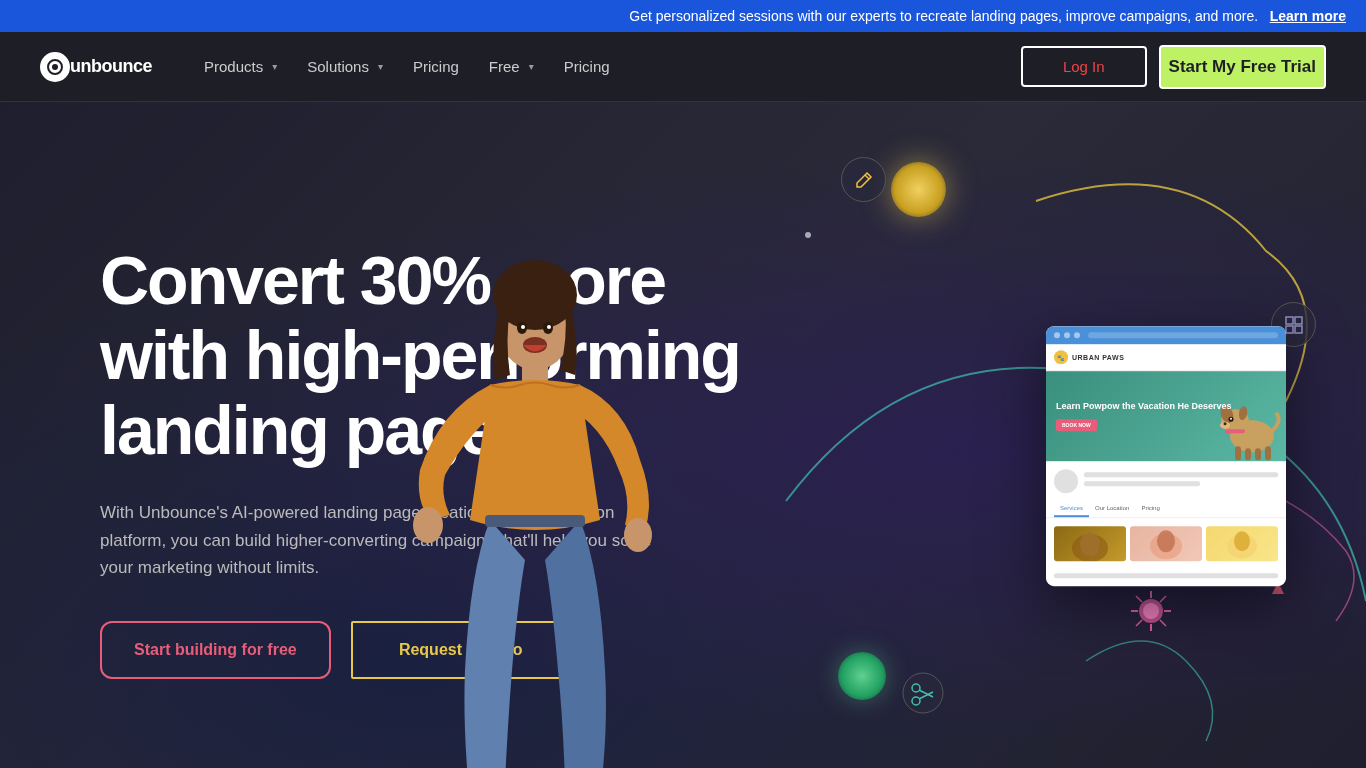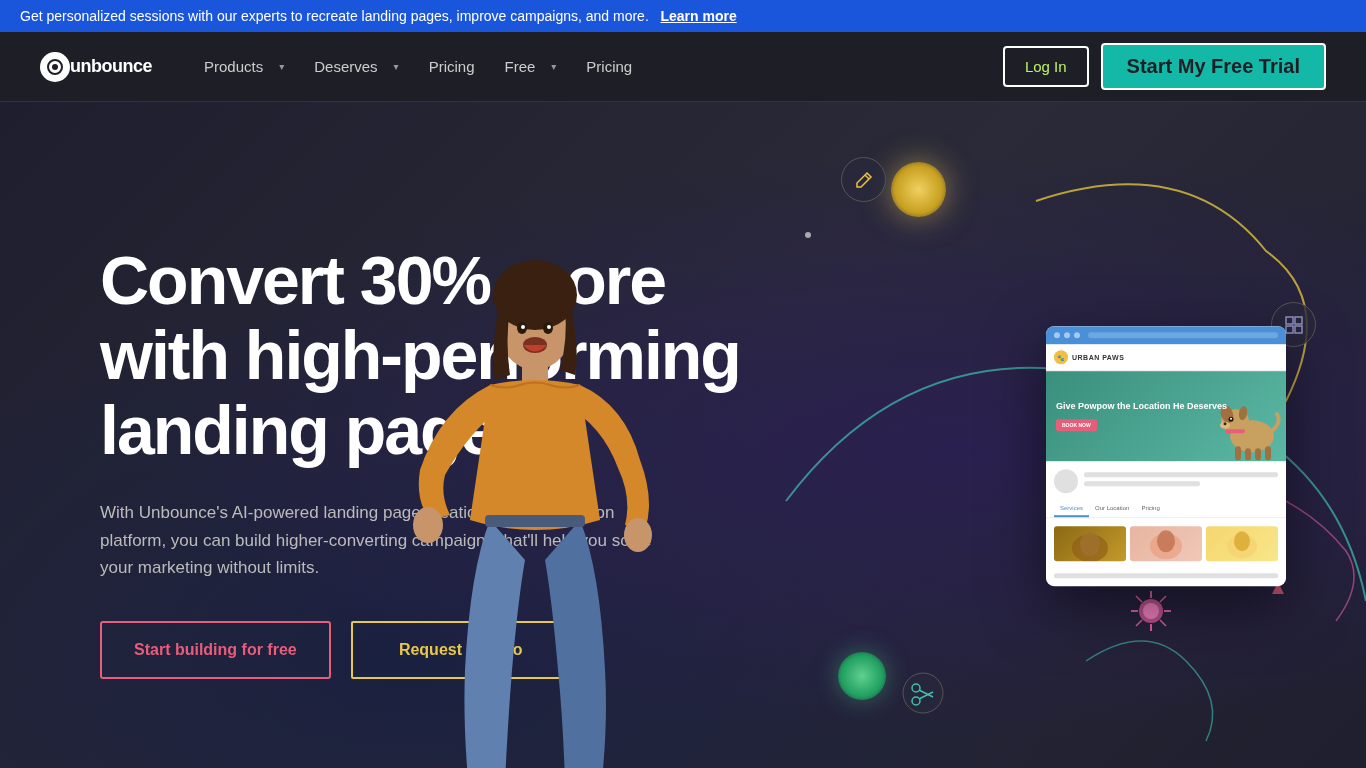--- a/index.html
+++ b/index.html
@@ -1,21 +1,21 @@
 <!DOCTYPE html>
 <html><head>
   <meta charset="utf-8">
   <style>
     * { margin: 0; padding: 0; box-sizing: border-box; }
     body { font-family: -apple-system, BlinkMacSystemFont, 'Segoe UI', sans-serif; background: #2d2d35; color: #fff; overflow-x: hidden; width: 1366px; height: 768px; }
 
     
     .announcement-bar {
       background: #1a56db;
-      text-align: left;
+      text-align: right;
       padding: 8px 20px;
       font-size: 14px;
       color: #fff;
     }
     .announcement-bar a {
       color: #fff;
       font-weight: 700;
       text-decoration: underline;
       cursor: pointer;
     }
@@ -51,51 +51,51 @@
       align-items: center;
       gap: 6px;
     }
     .nav-item {
       color: #ccc;
       font-size: 15px;
       padding: 8px 12px;
       cursor: pointer;
       display: flex;
       align-items: center;
-      gap: 16px;
+      gap: 9px;
       border-radius: 4px;
       transition: color 0.2s;
       justify-content: flex-end;
     }
     .nav-chevron {
       font-size: 10px;
       color: #999;
     }
     .header-right {
       display: flex;
       align-items: center;
       gap: 12px;
     }
     .btn-login {
-      color: #bef264;
+      color: #ef4444;
       font-size: 15px;
-      padding: 10px 20px;
+      padding: 10px 40px;
       border: 2px solid #fff;
       border-radius: 4px;
       background: transparent;
       cursor: pointer;
       font-weight: 500;
     }
     .btn-trial {
       color: #fff;
-      font-size: 20px;
-      padding: 10px 24px;
+      font-size: 17px;
+      padding: 10px 8px;
       border: 2px solid #fff;
       border-radius: 4px;
-      background: #14b8a6;
+      background: #bef264;
       color: #1e1e26;
       cursor: pointer;
       font-weight: 700;
     }
 
     
     .hero {
       background: linear-gradient(135deg, #1e1e2e 0%, #2a2a38 50%, #1e1e2e 100%);
       min-height: 698px;
       display: flex;
@@ -136,21 +136,21 @@
       gap: 20px;
     }
     .btn-free {
       padding: 18px 32px;
       border: 2px solid #e85d7a;
       background: transparent;
       color: #e85d7a;
       font-size: 16px;
       font-weight: 700;
       cursor: pointer;
-      border-radius: 3px;
+      border-radius: 12px;
       min-width: 220px;
       text-align: center;
     }
     .btn-demo {
       padding: 18px 32px;
       border: 2px solid #e8c84a;
       background: transparent;
       color: #e8c84a;
       font-size: 16px;
       font-weight: 700;
@@ -342,21 +342,21 @@
       </div>
       <span class="logo-text">unbounce</span>
     </div>
 
     <nav class="nav">
       <div class="nav-item">
         <span>Products</span>
         <span class="nav-chevron">▾</span>
       </div>
       <div class="nav-item">
-        <span>Deserves</span>
+        <span>Solutions</span>
         <span class="nav-chevron">▾</span>
       </div>
       <div class="nav-item">
         <span>Pricing</span>
       </div>
       <div class="nav-item">
         <span>Free</span>
         <span class="nav-chevron">▾</span>
       </div>
       <div class="nav-item">
@@ -446,21 +446,21 @@
       <div class="mockup-title-bar"></div>
     </div>
 
     <div style="padding:6px 8px; display:flex; align-items:center; gap:4px; border-bottom:1px solid #eee;">
       <div style="width:14px;height:14px;border-radius:50%;background:#f0c040;font-size:6px;display:flex;align-items:center;justify-content:center;">🐾</div>
       <span style="font-size:7px;font-weight:800;color:#333;letter-spacing:0.5px;">URBAN PAWS</span>
     </div>
 
     <div class="mockup-hero-img">
       <div style="z-index:2;position:relative;">
-        <div class="mockup-hero-title">Give Powpow the Location He Deserves</div>
+        <div class="mockup-hero-title">Learn Powpow the Vacation He Deserves</div>
         <div class="mockup-cta">BOOK NOW</div>
       </div>
 
       <div style="position:absolute;right:4px;bottom:0;width:65px;height:75px;">
         <svg width="65" height="75" viewBox="0 0 65 75" fill="none">
 
           <ellipse cx="35" cy="50" rx="22" ry="16" fill="#c8a060"></ellipse>
 
           <ellipse cx="18" cy="35" rx="14" ry="12" fill="#c8a060"></ellipse>
 

